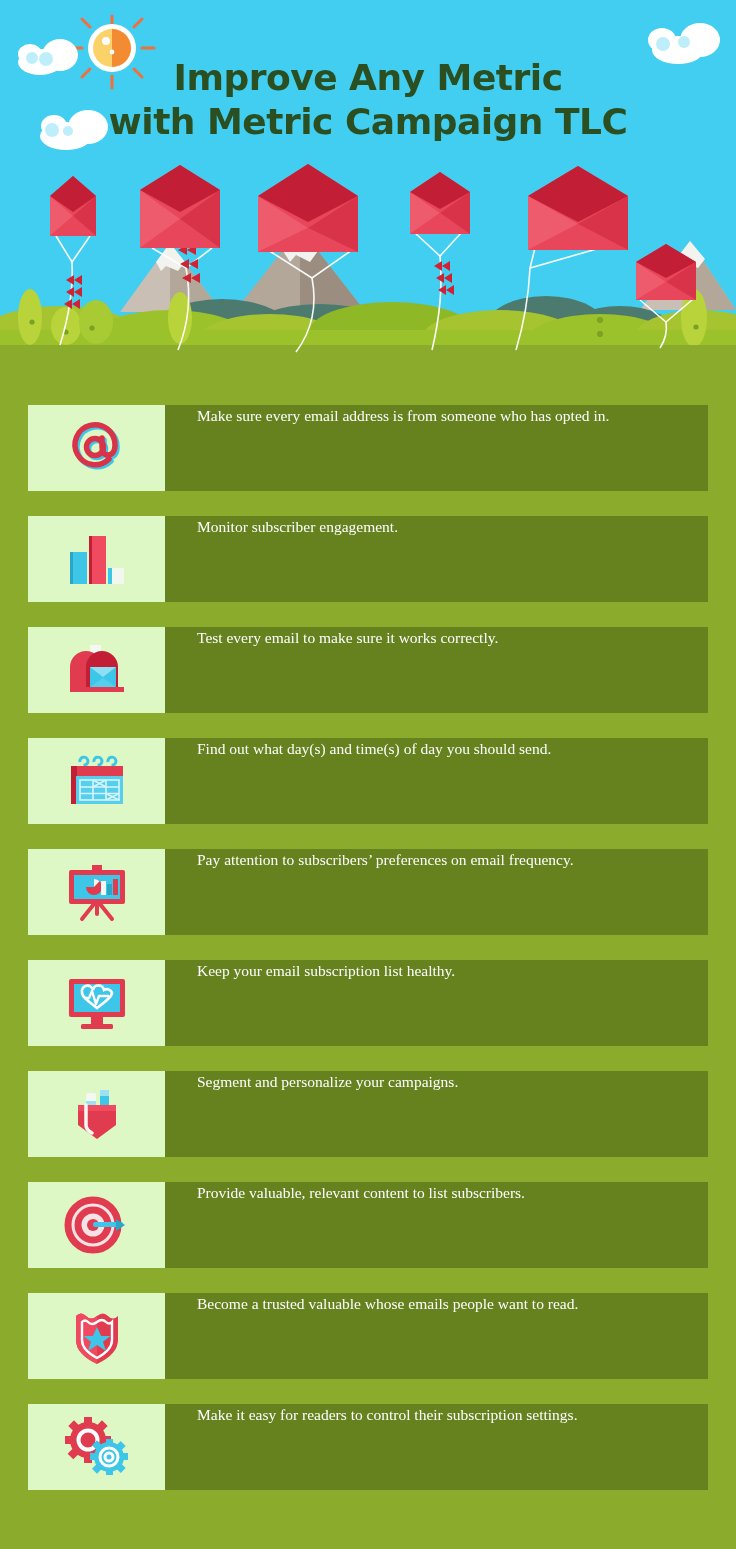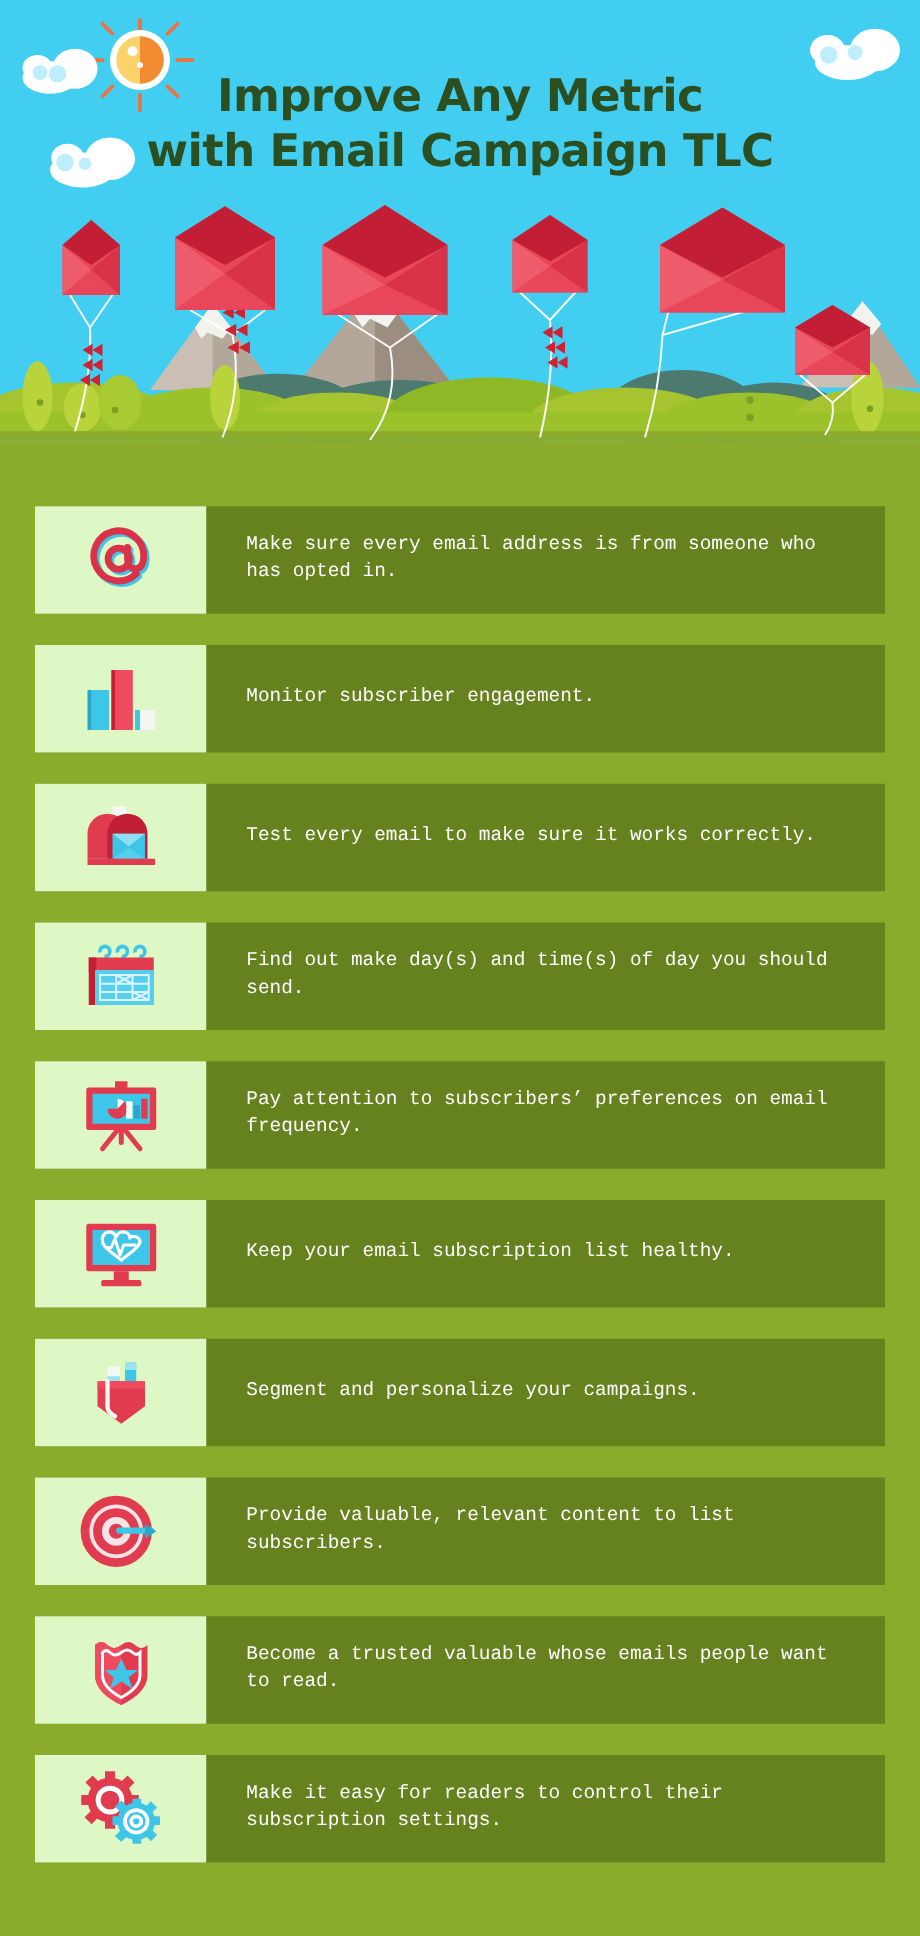--- a/index.html
+++ b/index.html
@@ -61,26 +61,26 @@
     height: 86px;
     background: #ddf8c4;
     display: flex;
     align-items: center;
     justify-content: center;
   }
   .row-icon svg { display: block; }
   .row-text {
     flex: 1 1 auto;
     display: flex;
-    align-items: center;
+    align-items: flex-start;
     padding: 0 16px 4px 32px;
     color: #ffffff;
     font-size: 15.5px;
     line-height: 22px;
-    font-family: Liberation Mono, monospace;
+    font-family: Liberation Serif, serif;
   }
   .row-text span { display: block; max-width: 480px; }
 </style>
 </head>
 <body>
 
 <div class="hero">
   <svg class="hero-svg" viewBox="0 0 736 353">
     <defs>
       <clipPath id="heroclip">
@@ -252,21 +252,21 @@
         <path d="M636 262 L666 244 L696 262 L666 278 Z" fill="#c21f36"></path>
         <path d="M636 262 L666 282 L636 300 Z" fill="#ee5b6c"></path>
         <path d="M696 262 L666 282 L696 300 Z" fill="#d9334a"></path>
         <path d="M636 300 L666 282 L696 300 Z" fill="#e8465a"></path>
       </g>
     </g>
   </svg>
 
   <div class="title-wrap">
     <div class="title-line">Improve Any Metric</div>
-    <div class="title-line">with Email Campaign TLC</div>
+    <div class="title-line">with Metric Campaign TLC</div>
   </div>
 </div>
 
 <div class="list">
 
   <div class="row">
     <div class="row-icon">
       <svg width="66" height="66" viewBox="0 0 66 66">
         <path d="M47 46 a20 20 0 1 1 6 -14 c0 7 -3 10 -7 10 c-4 0 -6 -3 -6 -8 v-9" fill="none" stroke="#3ec6e8" stroke-width="5.5" stroke-linecap="round"></path>
         <circle cx="33" cy="34" r="8.5" fill="none" stroke="#3ec6e8" stroke-width="5.5"></circle>
@@ -330,21 +330,21 @@
           <line x1="16" y1="39" x2="55" y2="39"></line>
           <line x1="16" y1="45.5" x2="55" y2="45.5"></line>
           <line x1="29" y1="32" x2="29" y2="52"></line>
           <line x1="42" y1="32" x2="42" y2="52"></line>
           <path d="M29 32 L42 39 M42 32 L29 39"></path>
           <path d="M42 45.5 L55 52 M55 45.5 L42 52"></path>
         </g>
       </svg>
     </div>
     <div class="row-text">
-      <span>Find out make day(s) and time(s) of day you should send.</span>
+      <span>Find out what day(s) and time(s) of day you should send.</span>
     </div>
   </div>
 
   <div class="row">
     <div class="row-icon">
       <svg width="66" height="66" viewBox="0 0 66 66">
         <rect x="28" y="6" width="10" height="6" fill="#e03b4f"></rect>
         <rect x="5" y="11" width="56" height="34" rx="2" fill="#e03b4f"></rect>
         <rect x="10" y="16" width="46" height="24" fill="#3ec6e8"></rect>
         <path d="M22 28 a8 8 0 1 0 8 -8 v8 Z" fill="#e03b4f"></path>

